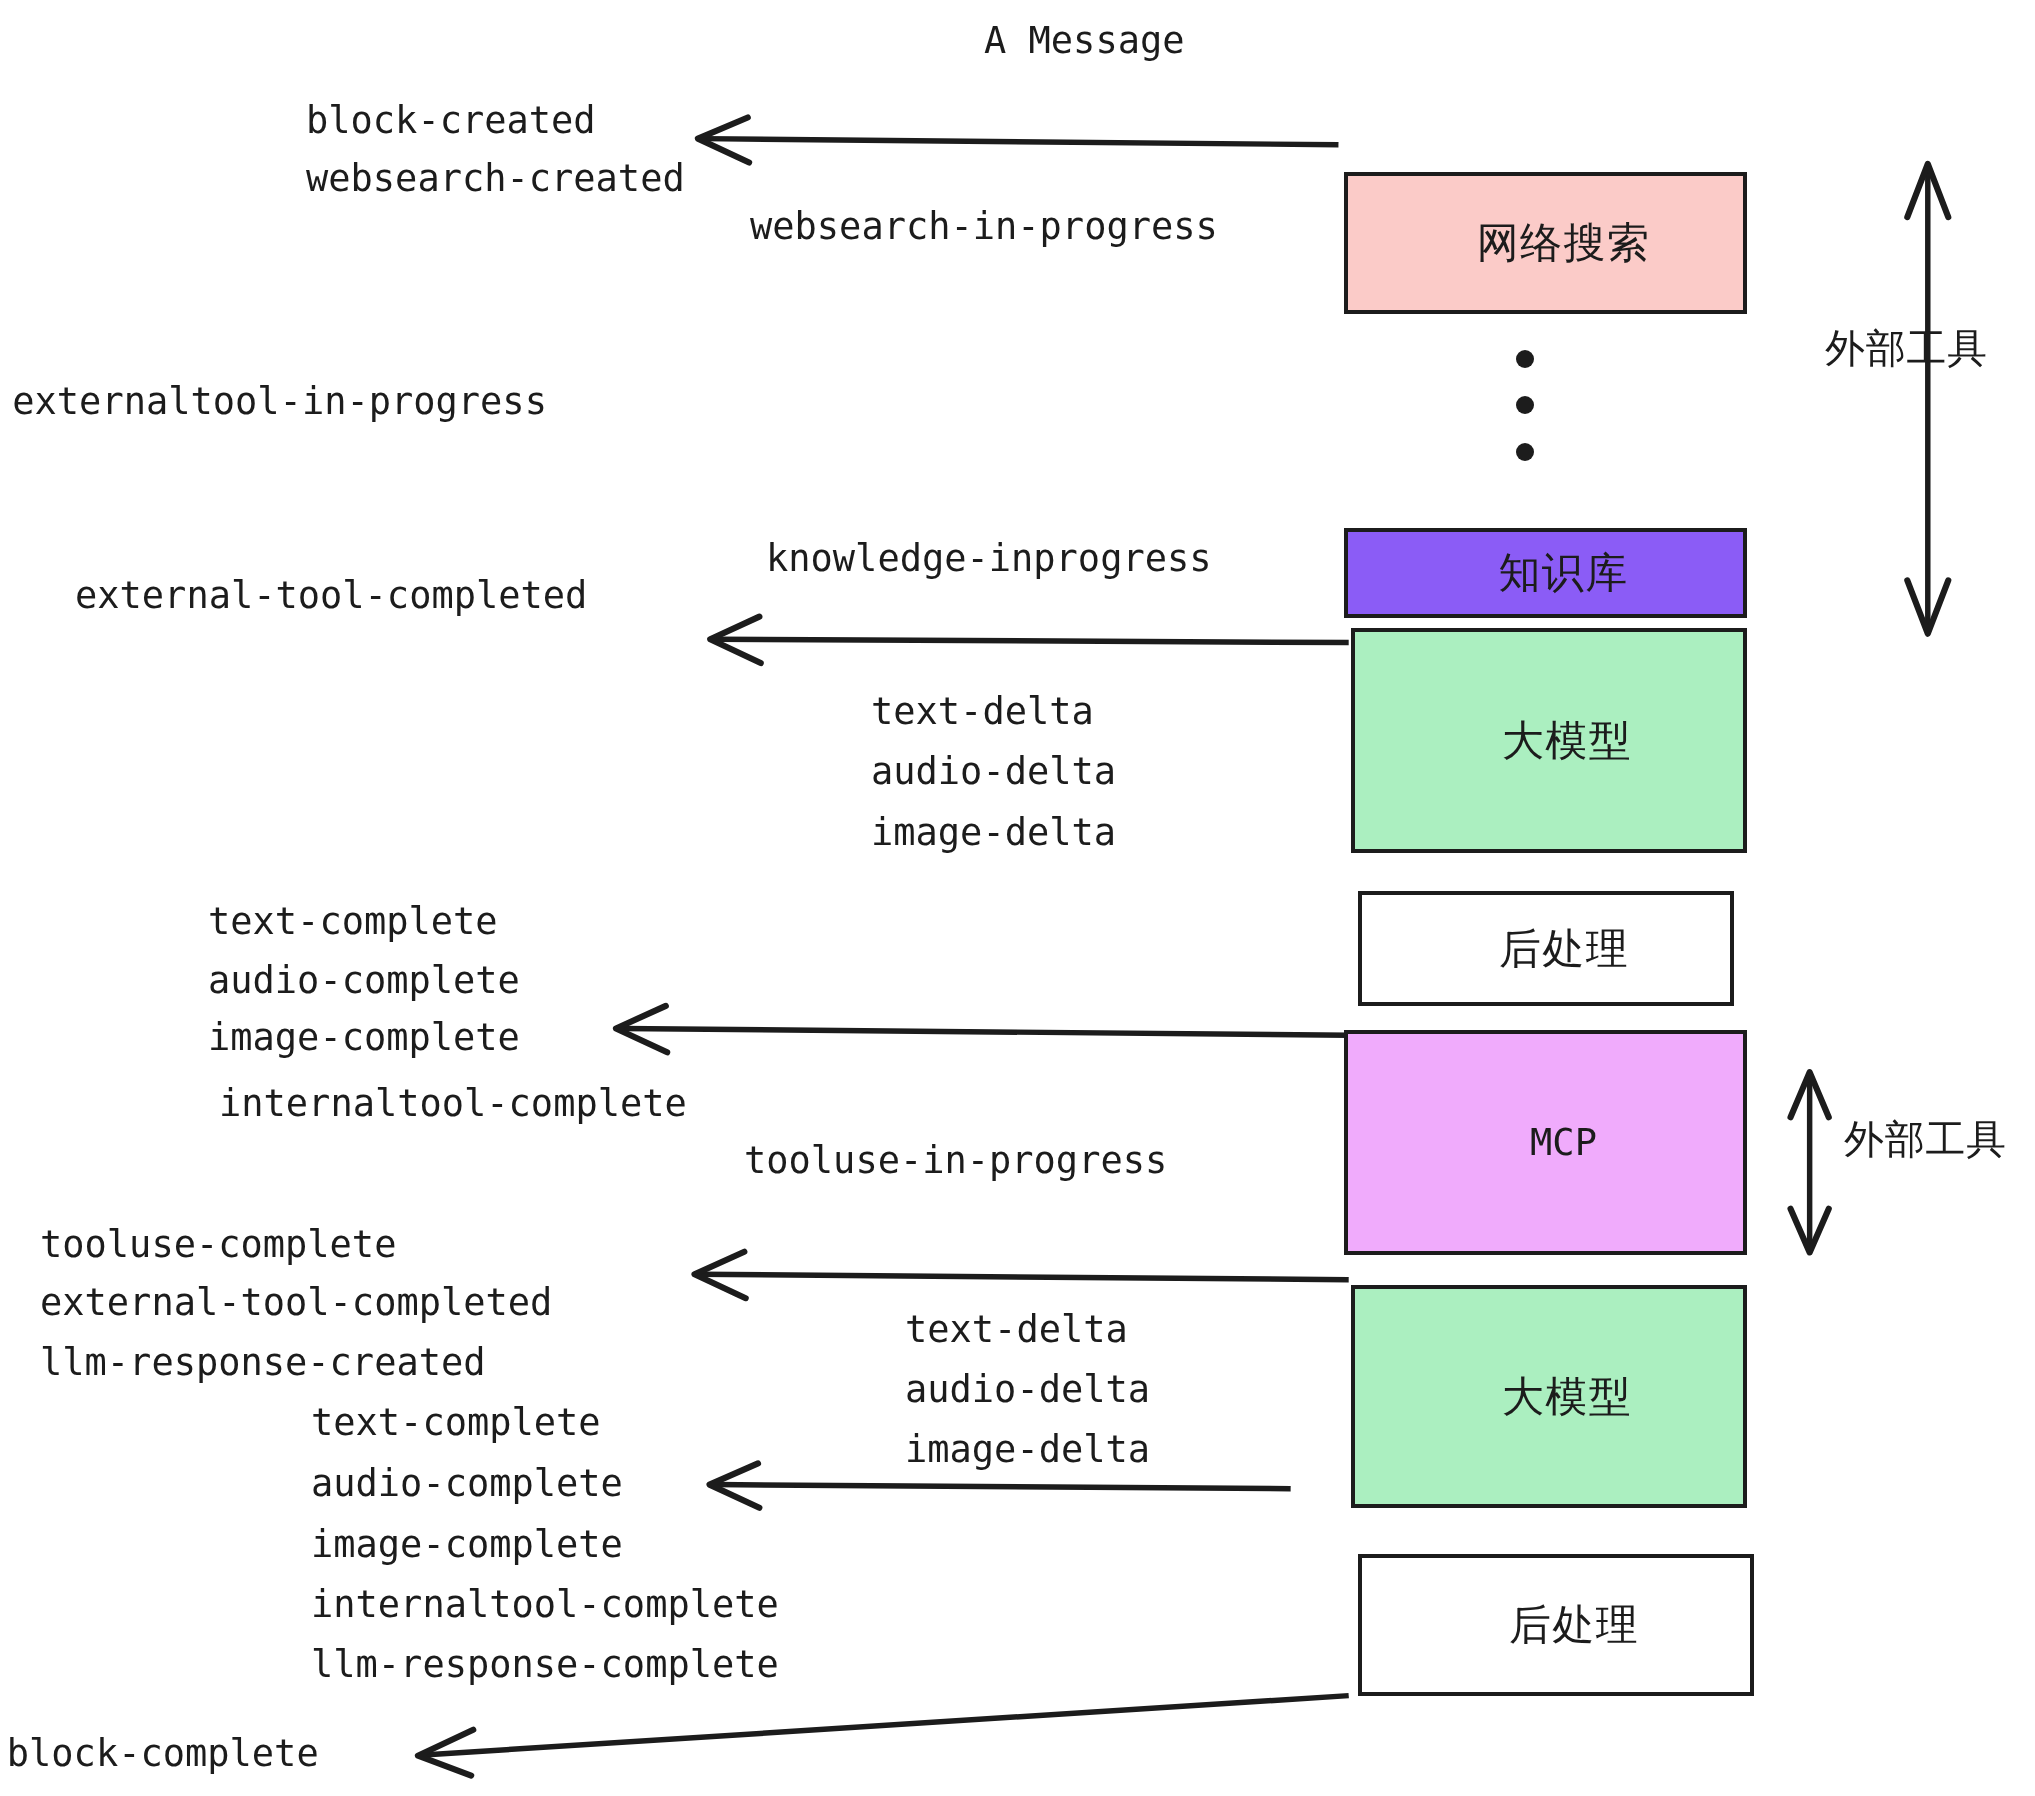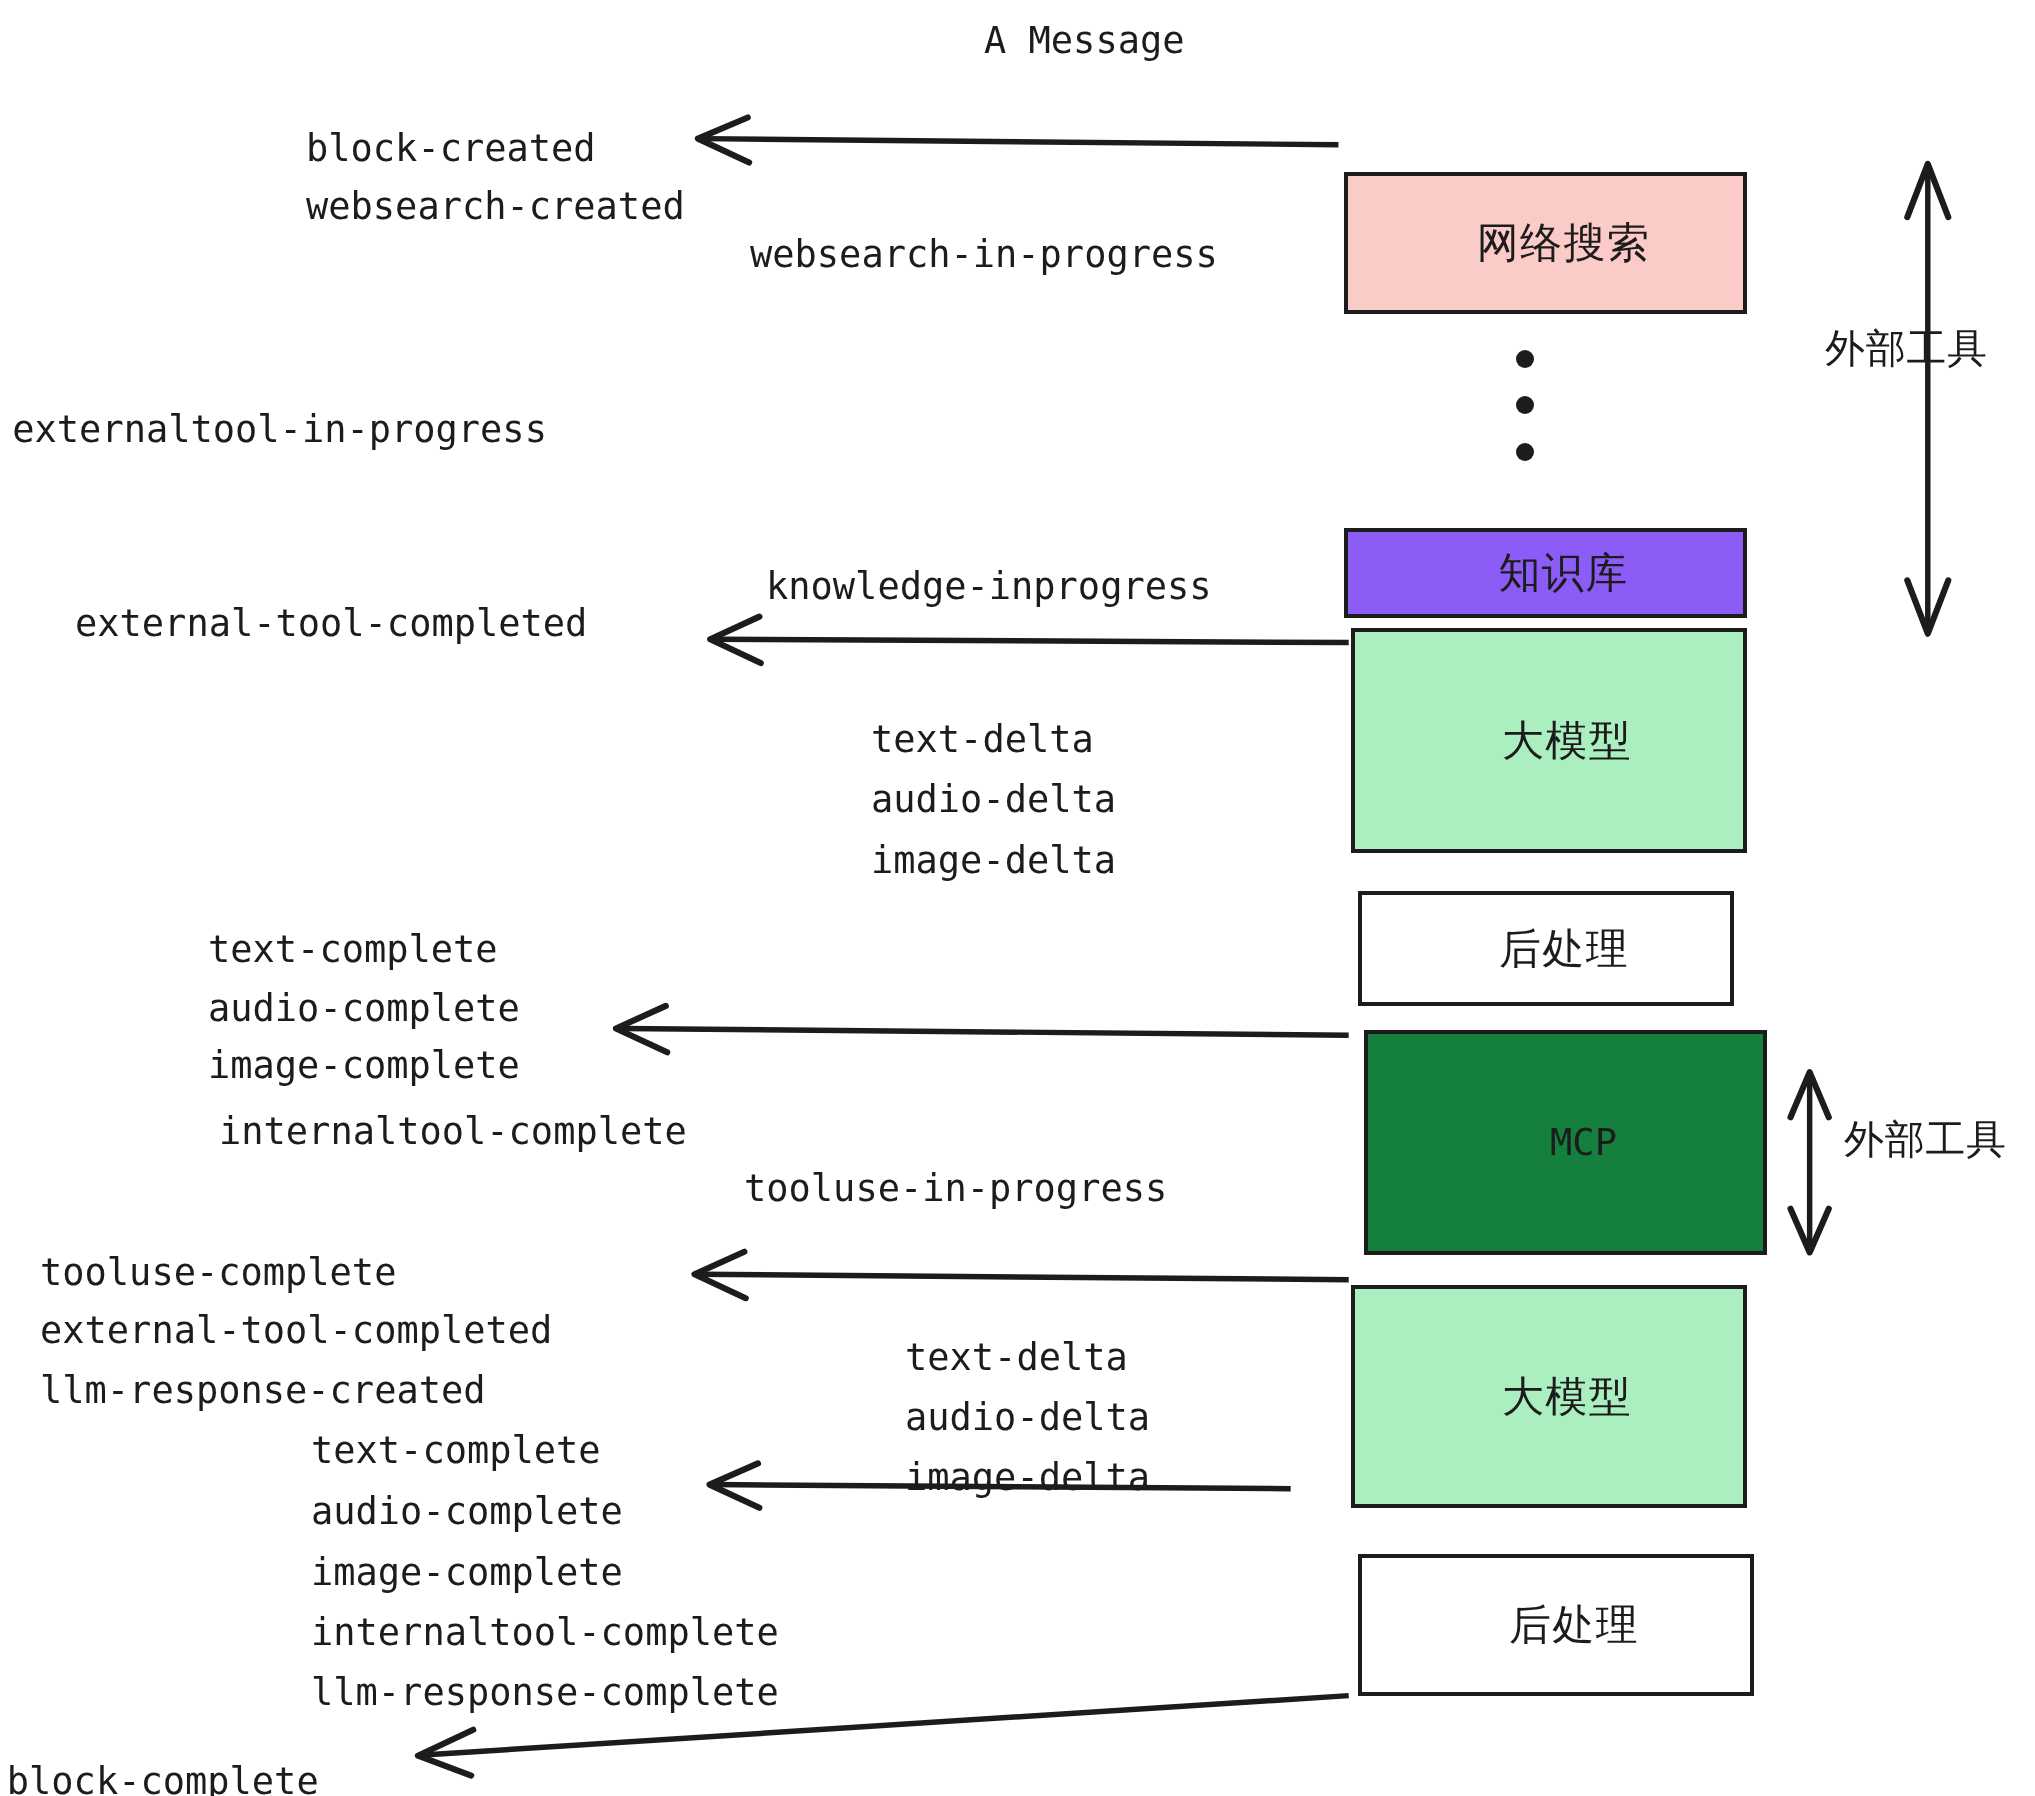--- a/index.html
+++ b/index.html
@@ -12,21 +12,20 @@
     overflow:hidden;
   }
   .lbl{
     position:absolute;
     color:#1c1c1c;
     font-family:"DejaVu Sans Mono", monospace;
     font-size:37px;
     letter-spacing:0px;
     white-space:nowrap;
     line-height:1;
-    margin-top:28px;
   }
   .title{
     position:absolute;
     color:#1c1c1c;
     font-family:"DejaVu Sans Mono", monospace;
     font-size:37px;
     white-space:nowrap;
     line-height:1;
   }
   .box{
@@ -137,21 +136,21 @@
   </div>
 
   <div class="box" id="box-llm-1" style="left:1351px; top:628px; width:396px; height:225px; background:#ABEFC0;">
     <span>大模型</span>
   </div>
 
   <div class="box" id="box-postprocess-1" style="left:1358px; top:891px; width:376px; height:115px; background:#FFFFFF;">
     <span>后处理</span>
   </div>
 
-  <div class="box mcp" id="box-mcp" style="left:1344px; top:1030px; width:403px; height:225px; background:#15803d;margin-left:20px;">
+  <div class="box mcp" id="box-mcp" style="left:1344px; top:1030px; width:403px; height:225px; background:#f0abfc;">
     <span>MCP</span>
   </div>
 
   <div class="box" id="box-llm-2" style="left:1351px; top:1285px; width:396px; height:223px; background:#ABEFC0;">
     <span>大模型</span>
   </div>
 
   <div class="box" id="box-postprocess-2" style="left:1358px; top:1554px; width:396px; height:142px; background:#FFFFFF;">
     <span>后处理</span>
   </div>

